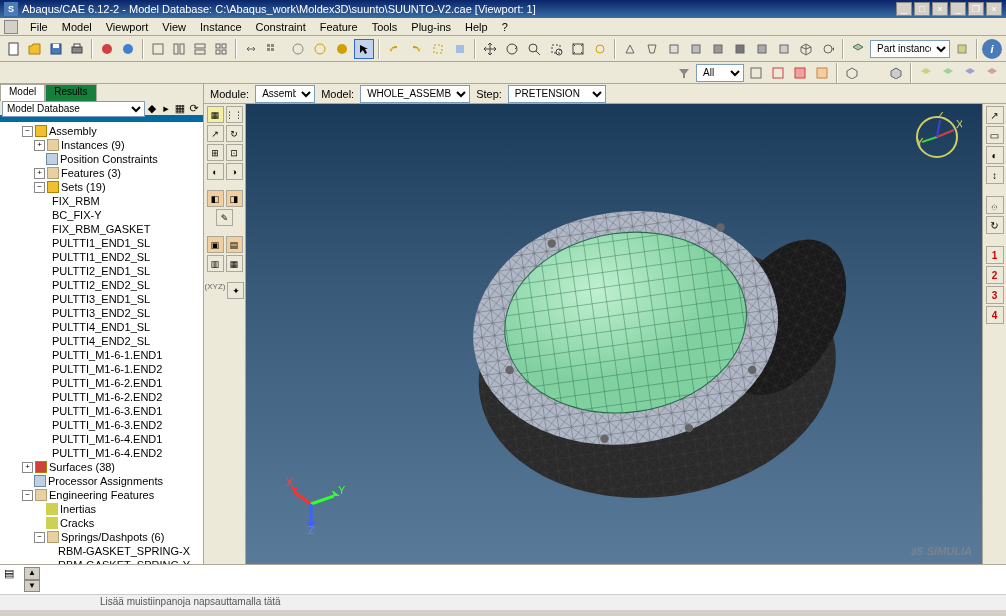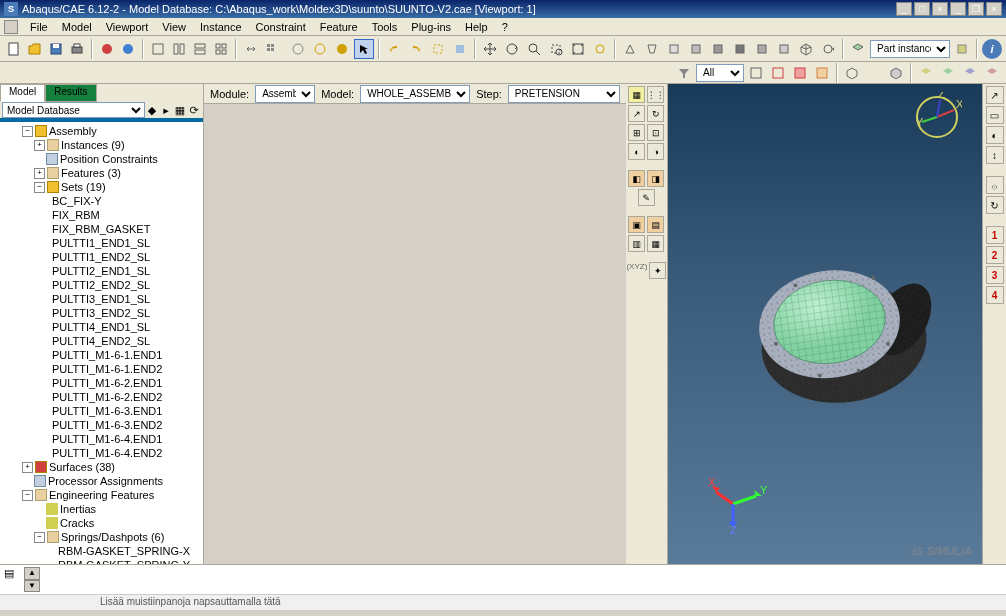--- a/index.html
+++ b/index.html
@@ -17,31 +17,31 @@
 .tsep { width: 2px; height: 20px; border-left: 1px solid #aca899; border-right: 1px solid #fff; margin: 0 2px; }
 .tgroup { display: flex; align-items: center; gap: 1px; }
 .right-group { margin-left: auto; display: flex; align-items: center; gap: 2px; }
 .combo { height: 18px; border: 1px solid #7f9db9; background: white; padding: 0 2px; font-size: 10px; }
 .secondrow { background: #ece9d8; height: 22px; display: flex; align-items: center; padding: 2px 4px; justify-content: flex-end; gap: 2px; border-bottom: 1px solid #aca899; }
 .main-area { display: flex; height: 480px; }
 .left-panel { width: 204px; background: #ece9d8; border-right: 1px solid #aca899; display: flex; flex-direction: column; }
 .tabs { display: flex; background: #ece9d8; height: 18px; }
 .tab { padding: 1px 8px; border: 1px solid #aca899; background: #15803d; cursor: pointer; font-size: 10px; }
 .tab.active { background: #fff; border-bottom: 1px solid #fff; }
-.tree-toolbar { height: 20px; display: flex; align-items: center; padding: 2px; border-bottom: 4px solid #0369a1; }
+.tree-toolbar { height: 20px; display: flex; align-items: center; padding: 2px; border-bottom: 7px solid #0369a1; }
 .tree-combo { flex: 1; height: 16px; border: 1px solid #7f9db9; background: white; font-size: 10px; }
 .tree { flex: 1; background: white; overflow-y: auto; padding: 2px; }
 .tree-node { display: flex; align-items: center; height: 14px; white-space: nowrap; cursor: pointer; }
 .expander { width: 11px; height: 11px; border: 1px solid #888; display: inline-flex; align-items: center; justify-content: center; font-size: 8px; margin-right: 2px; background: white; line-height: 1; }
 .tree-icon { width: 12px; height: 12px; margin-right: 2px; display: inline-block; }
 .ico-folder { background: #f0c030; border: 1px solid #b08000; }
 .ico-item { background: #c0d0e0; border: 1px solid #7088a0; }
 .ico-feat { background: #e8d0a0; border: 1px solid #b0a070; }
 .indent { display: inline-block; }
-.center-panel { flex: 1; display: flex; flex-direction: row; }
+.center-panel { flex: 1; display: flex; flex-direction: column; }
 .context-bar { background: #ece9d8; height: 20px; display: flex; align-items: center; padding: 2px 6px; gap: 6px; border-bottom: 1px solid #aca899; font-size: 10px; }
 .viewport-row { flex: 1; display: flex; }
 .side-toolbar { width: 42px; background: #ece9d8; border-right: 1px solid #aca899; display: flex; flex-direction: column; align-items: center; padding: 2px; gap: 2px; }
 .side-row { display: flex; gap: 2px; }
 .sbtn { width: 17px; height: 17px; border: 1px solid #aca899; background: #ece9d8; cursor: pointer; display: flex; align-items: center; justify-content: center; font-size: 9px; }
 .viewport { flex: 1; background: linear-gradient(to bottom, #1a3a5a, #3a5a7a 40%, #5a7a9a); position: relative; overflow: hidden; }
 .triad-tl { position: absolute; top: 8px; right: 20px; width: 50px; height: 50px; }
 .triad-bl { position: absolute; bottom: 30px; left: 40px; width: 60px; height: 60px; }
 .simulia-logo { position: absolute; bottom: 6px; right: 10px; color: #888; font-size: 14px; font-style: italic; font-weight: bold; opacity: 0.7; }
 .model-img { position: absolute; top: 12%; left: 22%; width: 62%; height: 78%; }
@@ -422,25 +422,25 @@
         </div>
       <div class="tree-node">
           <span class="indent" style="width:32px"></span>
           <span class="expander">−</span>
           <span class="tree-icon ico-folder"></span>
           <span>Sets (19)</span>
         </div>
       <div id="set-items">
           <div class="tree-node">
             <span class="indent" style="width:50px"></span>
+            <span>FIX_RBM</span>
+          </div>
+          <div class="tree-node">
+            <span class="indent" style="width:50px"></span>
             <span>BC_FIX-Y</span>
-          </div>
-          <div class="tree-node">
-            <span class="indent" style="width:50px"></span>
-            <span>FIX_RBM</span>
           </div>
           <div class="tree-node">
             <span class="indent" style="width:50px"></span>
             <span>FIX_RBM_GASKET</span>
           </div>
           <div class="tree-node">
             <span class="indent" style="width:50px"></span>
             <span>PULTTI1_END1_SL</span>
           </div>
           <div class="tree-node">
@@ -551,21 +551,21 @@
     </div>
   </div>
 
   <div class="center-panel">
     <div class="context-bar">
       <span>Module:</span>
       <select class="combo" style="width:60px"><option>Assembly</option></select>
       <span>Model:</span>
       <select class="combo" style="width:110px"><option>WHOLE_ASSEMBLY</option></select>
       <span>Step:</span>
-      <select class="combo" style="width:112px"><option>PRETENSION</option></select>
+      <select class="combo" style="width:98px"><option>PRETENSION</option></select>
     </div>
     <div class="viewport-row">
       <div class="side-toolbar">
         <div class="side-row">
             <div class="sbtn" style="background:#f0f0a0">▦</div>
             <div class="sbtn">⋮⋮</div>
           </div>
         <div class="side-row">
             <div class="sbtn">↗</div>
             <div class="sbtn">↻</div>

